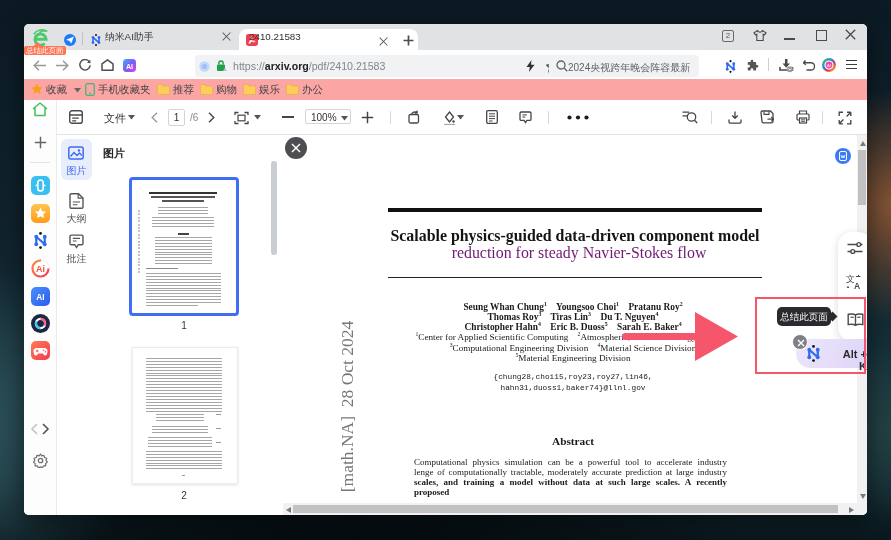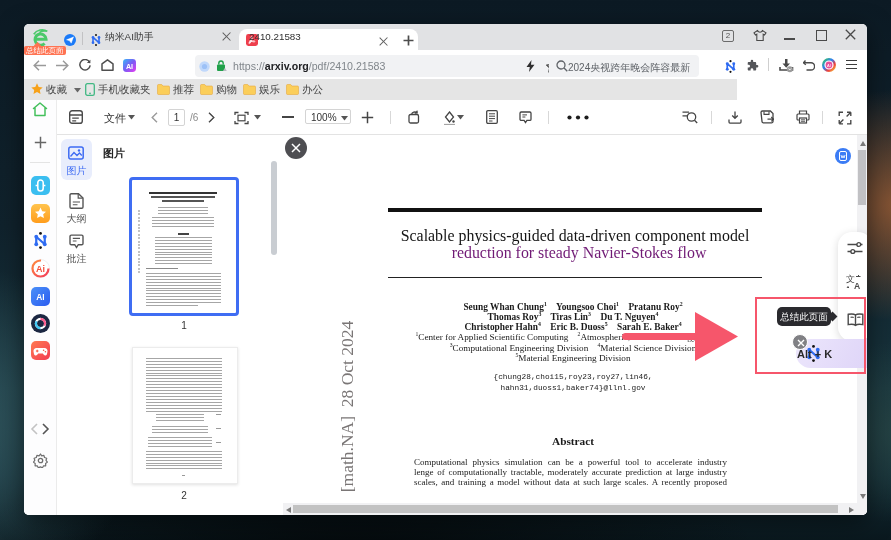--- a/index.html
+++ b/index.html
@@ -24,21 +24,21 @@
 .tclose:before{transform:rotate(45deg);}
 .tclose:after{transform:rotate(-45deg);}
 
 #navrow{position:absolute;left:0;top:26px;width:843px;height:29px;background:#fff;}
 #addr{position:absolute;left:127px;top:5px;width:391px;height:22px;background:#f1f2f4;border-radius:4px;margin-left:44px;}
 #addrtxt{position:absolute;left:38px;top:5px;font-size:10.6px;color:#80868b;white-space:nowrap;}
 #addrtxt b{color:#202124;font-weight:bold;}
 #search{position:absolute;left:525px;top:5px;width:150px;height:22px;background:#f1f2f4;border-radius:4px;}
 #searchtxt{position:absolute;left:19px;top:5.5px;font-size:10px;color:#5f6368;white-space:nowrap;}
 
-#bmrow{position:absolute;left:0;top:55px;width:713px;height:21px;background:#e5e5e5;border-bottom:4px solid #22c55e;}
+#bmrow{position:absolute;left:0;top:55px;width:843px;height:21px;background:#fca5a5;border-bottom:4px solid #22c55e;}
 .bmt{position:absolute;top:4px;font-size:10.5px;color:#444;}
 
 #pdfbar{position:absolute;left:32px;top:76px;width:811px;height:34px;background:#fff;border-bottom:1px solid #e3e3e3;}
 .sep{position:absolute;width:1px;background:#d8d8d8;}
 .boxctl{position:absolute;border:1px solid #d4d4d4;border-radius:2px;background:#fff;color:#333;font-size:10px;text-align:center;}
 
 #content{position:absolute;left:0;top:111px;width:843px;height:380px;background:#fff;}
 #appside{position:absolute;left:0;top:76px;width:32px;height:415px;background:#fdfdfe;border-right:1px solid #ebebeb;}
 #pdfside{position:absolute;left:32px;top:0;width:40px;height:380px;background:#fff;border-right:1px solid #ededed;}
 #thumbs{position:absolute;left:72px;top:0;width:187px;height:380px;background:#fff;border-right:1px solid #ededed;}
@@ -375,36 +375,36 @@
           <path d="M1 1 L9 9 M9 1 L1 9" stroke="#fff" stroke-width="1.5"></path>
         </svg>
 
       <div class="abs" style="left:552px;top:13px;width:16px;height:16px;border-radius:50%;background:#3b7cf5;"></div>
       <svg class="abs" style="left:556px;top:16px" width="8" height="10" viewBox="0 0 8 10">
           <rect x="0.5" y="0.5" width="7" height="9" rx="1.5" fill="none" stroke="#fff" stroke-width="1"></rect>
           <path d="M2 4 l1 3 l1 -2.4 l1 2.4 l1 -3" stroke="#fff" stroke-width=".8" fill="none"></path>
         </svg>
 
       <div class="abs" style="left:105px;top:73px;width:374px;height:3.6px;background:#111;"></div>
-      <div class="cline ser" style="left:0;top:92px;width:584px;text-align:center;font-weight:normal;font-size:15.9px;color:#141414;">Scalable physics-guided data-driven component model</div>
+      <div class="cline ser" style="left:0;top:92px;width:584px;text-align:center;font-weight:bold;font-size:15.9px;color:#141414;">Scalable physics-guided data-driven component model</div>
       <div class="cline ser" style="left:4px;top:109px;width:584px;text-align:center;font-weight:normal;font-size:15.9px;color:#701a75;">reduction for steady Navier-Stokes flow</div>
       <div class="abs" style="left:105px;top:142px;width:374px;height:1.2px;background:#222;"></div>
       <div class="cline ser" style="left:0;top:166.7px;width:580px;line-height:10px;text-align:center;font-weight:bold;font-size:9.4px;">Seung Whan Chung<sup>1</sup> &nbsp;&nbsp; Youngsoo Choi<sup>1</sup> &nbsp;&nbsp; Pratanu Roy<sup>2</sup></div>
       <div class="cline ser" style="left:0;top:176.9px;width:580px;line-height:10px;text-align:center;font-weight:bold;font-size:9.4px;">Thomas Roy<sup>3</sup> &nbsp;&nbsp; Tiras Lin<sup>3</sup> &nbsp;&nbsp; Du T. Nguyen<sup>4</sup></div>
       <div class="cline ser" style="left:0;top:187.1px;width:580px;line-height:10px;text-align:center;font-weight:bold;font-size:9.4px;">Christopher Hahn<sup>4</sup> &nbsp;&nbsp; Eric B. Duoss<sup>5</sup> &nbsp;&nbsp; Sarah E. Baker<sup>4</sup></div>
       <div class="cline ser" style="left:0;top:197.3px;width:580px;line-height:10px;text-align:center;font-size:9.2px;"><sup>1</sup>Center for Applied Scientific Computing &nbsp;&nbsp; <sup>2</sup>Atmospheric, Earth and Energy Division</div>
       <div class="cline ser" style="left:0;top:207.5px;width:580px;line-height:10px;text-align:center;font-size:9.2px;"><sup>3</sup>Computational Engineering Division &nbsp;&nbsp; <sup>4</sup>Material Science Division</div>
       <div class="cline ser" style="left:0;top:217.7px;width:580px;line-height:10px;text-align:center;font-size:9.2px;"><sup>5</sup>Material Engineering Division</div>
       <div class="cline mono" style="left:0;top:237.4px;width:580px;line-height:10px;text-align:center;font-size:7.8px;">{chung28,choi15,roy23,roy27,lin46,</div>
       <div class="cline mono" style="left:0;top:247.6px;width:580px;line-height:10px;text-align:center;font-size:7.8px;">hahn31,duoss1,baker74}@llnl.gov</div>
       <div class="cline ser" style="left:0;top:299.5px;width:580px;line-height:12px;text-align:center;font-weight:bold;font-size:11.3px;">Abstract</div>
       <div class="abs ser" style="left:131px;top:323px;width:313px;font-size:9px;line-height:9.9px;color:#1a1a1a;">
         <div style="text-align:justify;text-align-last:justify;">Computational physics simulation can be a powerful tool to accelerate industry</div>
         <div style="text-align:justify;text-align-last:justify;">lenge of computationally tractable, moderately accurate prediction at large industry</div>
-        <div style="text-align:justify;text-align-last:justify;">scales, and training a model without data at such large scales. A recently proposed</div>
+        <div style="text-align:justify;text-align-last:justify;font-weight:bold;">scales, and training a model without data at such large scales. A recently proposed</div>
       </div>
 
       <div class="abs ser" style="left:-22px;top:261px;width:172px;text-align:center;font-size:17.5px;letter-spacing:0;color:#7a7676;transform:rotate(-90deg);transform-origin:center;">[math.NA]&nbsp; 28 Oct 2024</div>
 
       <div class="abs" style="left:472px;top:162px;width:107px;height:73px;border:2px solid #f6566b;z-index:9;"></div>
       <div class="abs" style="left:339px;top:198px;width:76px;height:7px;background:#f6566b;border-radius:4px 0 0 4px;"></div>
       <svg class="abs" style="left:412px;top:177px" width="43" height="49" viewBox="0 0 43 49">
           <path d="M0 0 L43 24.5 L0 49 Z" fill="#f6566b"></path>
         </svg>
 
@@ -431,21 +431,21 @@
       <div class="abs" style="left:513px;top:204px;width:71px;height:29px;z-index:6;background:linear-gradient(115deg,#ece6fc,#dfd5f8);border-radius:15px 0 0 15px;"></div>
       <svg class="abs" style="left:522px;top:209px;z-index:6" width="17" height="19" viewBox="0 0 16 16">
         <path d="M4 4.5 L4 11.5 M4 4.5 L12 11.5 M12 4.5 L12 11.5" stroke="#2e6bf2" stroke-width="2.1" fill="none"></path>
         <circle cx="4" cy="4.5" r="1.8" fill="#2e6bf2"></circle>
           <circle cx="4" cy="11.5" r="1.8" fill="#2e6bf2"></circle>
         <circle cx="12" cy="4.5" r="1.8" fill="#2e6bf2"></circle>
           <circle cx="12" cy="11.5" r="1.8" fill="#2e6bf2"></circle>
         <circle cx="8" cy="1.4" r="1.3" fill="#111"></circle>
           <circle cx="8" cy="14.6" r="1.3" fill="#111"></circle>
       </svg>
-      <div class="abs" style="left:514px;top:213px;font-size:11px;z-index:6;color:#2a2a2a;font-weight:bold;">Alt + K</div>
+      <div class="abs" style="left:550px;top:213px;font-size:11px;z-index:6;color:#2a2a2a;font-weight:bold;text-align:right;">Alt + K</div>
       <div class="abs" style="left:509px;top:199px;width:14px;height:14px;z-index:6;border-radius:50%;background:#808084;border:1.5px solid #fff;"></div>
       <svg class="abs" style="left:513.5px;top:203.5px;z-index:7" width="8" height="8" viewBox="0 0 8 8">
           <path d="M1 1 L7 7 M7 1 L1 7" stroke="#fff" stroke-width="1.4"></path>
         </svg>
 
       <div class="abs" style="left:574px;top:0;width:10px;height:368px;background:#f1f1f3;"></div>
       <svg class="abs" style="left:576.5px;top:6px" width="6" height="5" viewBox="0 0 6 5">
           <path d="M3 0 L6 5 L0 5 Z" fill="#7a7a7a"></path>
         </svg>
       <div class="abs" style="left:575px;top:15px;width:8px;height:55px;background:#c1c1c4;"></div>

